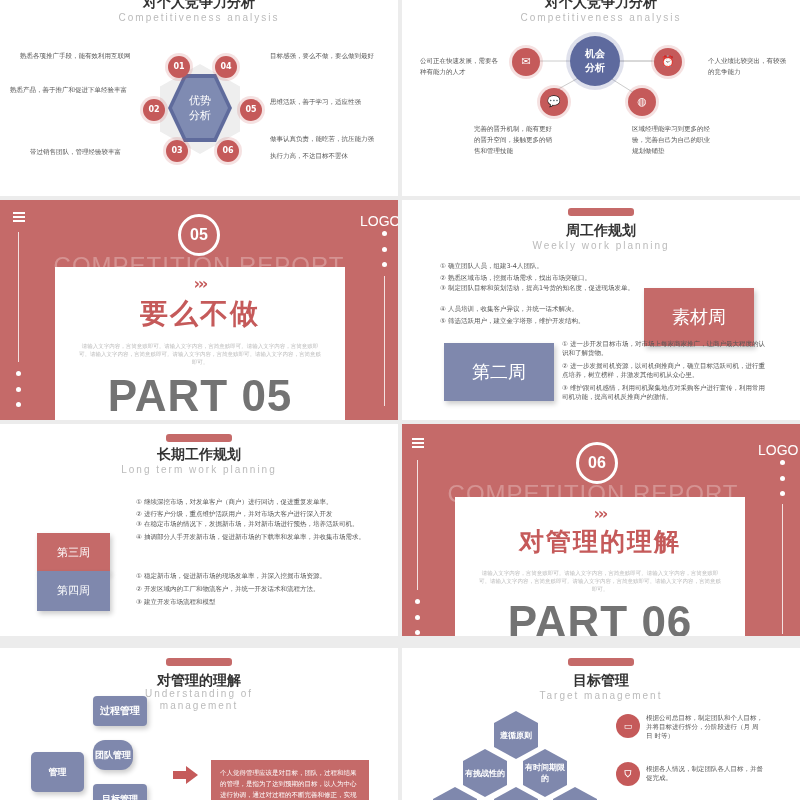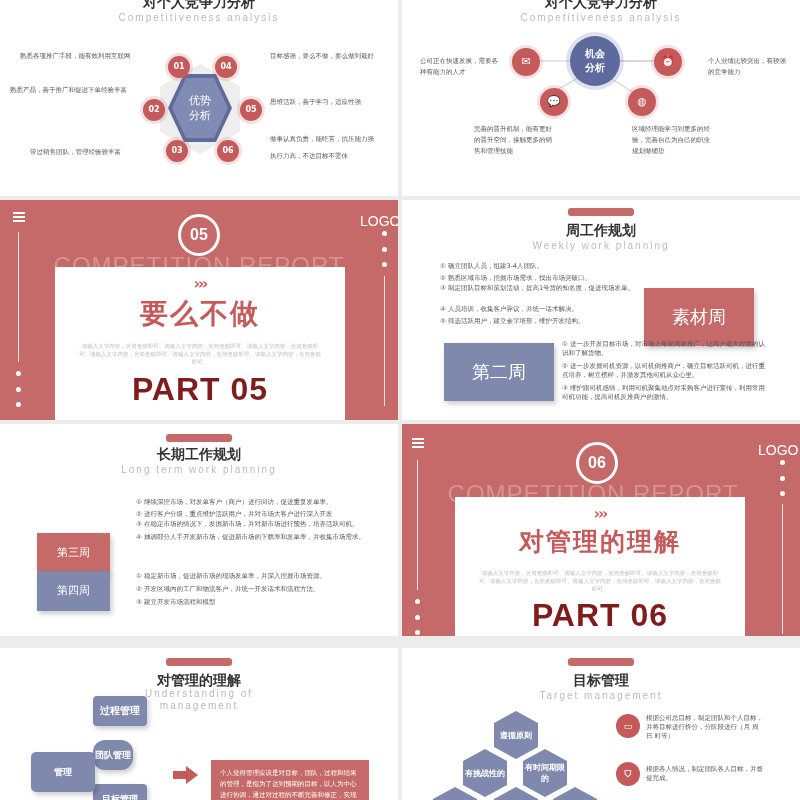--- a/index.html
+++ b/index.html
@@ -23,21 +23,21 @@
   .small { font-size: 6.5px; color: #555; line-height: 11px; position: absolute; }
   .circ { position: absolute; border-radius: 50%; background: #c55a5a; color: #fff; text-align: center; font-weight: bold; box-shadow: 0 0 0 3px rgba(197,90,90,0.18); }
 
   
   .cover-inner { position: absolute; left: 55px; top: 67px; width: 290px; height: 160px; background: #fff; }
   .cover-num { position: absolute; left: 50%; width: 42px; height: 42px; margin-left: -21px; border: 3px solid #fff; border-radius: 50%; color: #fff; font-weight: bold; font-size: 16px; text-align: center; line-height: 36px; font-family: "Liberation Sans", sans-serif; }
   .cover-ghost { position: absolute; width: 100%; text-align: center; font-size: 24px; color: rgba(255,255,255,0.28); font-family: "Liberation Sans", sans-serif; letter-spacing: 1px; }
   .cover-arrows { position: absolute; width: 100%; text-align: center; color: #c55a5a; font-size: 15px; font-weight: bold; letter-spacing: -2px; }
   .cover-title { position: absolute; width: 100%; text-align: center; color: #c55a5a; font-size: 28px; font-weight: bold; letter-spacing: 2px; }
   .cover-desc { position: absolute; left: 22px; right: 22px; text-align: center; color: #bbb; font-size: 5.5px; line-height: 8px; }
-  .cover-part { position: absolute; width: 100%; text-align: center; color: #7f1d1d; font-size: 32px; font-weight: bold; font-family: "Liberation Sans", sans-serif; letter-spacing: 1px; }
+  .cover-part { position: absolute; width: 100%; text-align: center; color: #737373; font-size: 44px; font-weight: bold; font-family: "Liberation Sans", sans-serif; letter-spacing: 1px; }
   .menu-icon { position: absolute; width: 12px; height: 10px; border-top: 2px solid #fff; border-bottom: 2px solid #fff; }
   .menu-icon::after { content: ""; position: absolute; left: 0; right: 0; top: 2px; height: 2px; background: #fff; }
   .vline { position: absolute; width: 1px; background: rgba(255,255,255,0.8); }
   .dot { position: absolute; width: 5px; height: 5px; border-radius: 50%; background: #fff; }
   .logo { position: absolute; color: #fff; font-size: 14px; font-family: "Liberation Sans", sans-serif; }
 
   .box { position: absolute; color: #fff; text-align: center; box-shadow: 2px 3px 5px rgba(0,0,0,0.2); }
   .box.red { background: #c56a69; margin-top: 24px; }
   .box.blue { background: #7f88ad; }
   .hex { position: absolute; width: 44px; height: 48px; background: #7f88ad; clip-path: polygon(50% 0, 100% 25%, 100% 75%, 50% 100%, 0 75%, 0 25%); color: #fff; font-size: 8px; font-weight: bold; text-align: center; display: flex; align-items: center; justify-content: center; line-height: 11px; }
@@ -176,21 +176,21 @@
 <div class="slide s7">
   <div class="pill" style="top:10px;"></div>
   <div class="title-cn" style="top:24px;">对管理的理解</div>
   <div class="title-en" style="top:40px;line-height:12px;">
     <div>Understanding of</div>
     <div>management</div>
   </div>
   <div class="box blue" style="left:93px;top:48px;width:54px;height:30px;line-height:30px;font-size:10px;font-weight:bold;border-radius:4px;">过程管理</div>
   <div class="box blue" style="left:93px;top:92px;width:40px;height:30px;line-height:30px;font-size:9px;font-weight:bold;border-radius:12px;">团队管理</div>
   <div class="box blue" style="left:93px;top:136px;width:54px;height:30px;line-height:30px;font-size:9px;font-weight:bold;border-radius:4px;">目标管理</div>
-  <div class="box blue" style="left:31px;top:104px;width:64px;height:40px;line-height:40px;font-size:9px;font-weight:bold;border-radius:5px;">管理</div>
+  <div class="box blue" style="left:31px;top:104px;width:53px;height:40px;line-height:40px;font-size:9px;font-weight:bold;border-radius:5px;">管理</div>
   <div style="position:absolute;left:173px;top:123px;width:14px;height:8px;background:#c55a5a;"></div>
   <div style="position:absolute;left:186px;top:118px;width:0;height:0;border-top:9px solid transparent;border-bottom:9px solid transparent;border-left:12px solid #c55a5a;"></div>
   <div class="box red" style="left:211px;top:88px;width:158px;height:70px;text-align:left;font-size:6.5px;line-height:11px;padding:8px 9px;box-shadow:none;">个人觉得管理应该是对目标，团队，过程和结果的管理，是指为了达到预期的目标，以人为中心进行协调，通过对过程的不断完善和修正，实现预期目标，并对结果进行总结的一系列活动</div>
 </div>
 
 <div class="slide s8">
   <div class="pill" style="top:10px;"></div>
   <div class="title-cn" style="top:24px;">目标管理</div>
   <div class="title-en" style="top:42px;">Target management</div>
   <div class="hex" style="left:92px;top:63px;">遵循原则</div>

